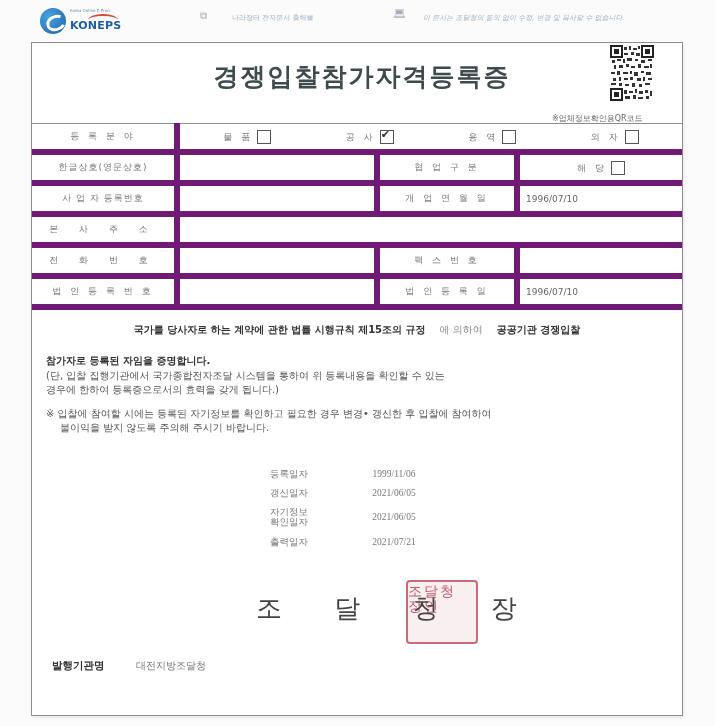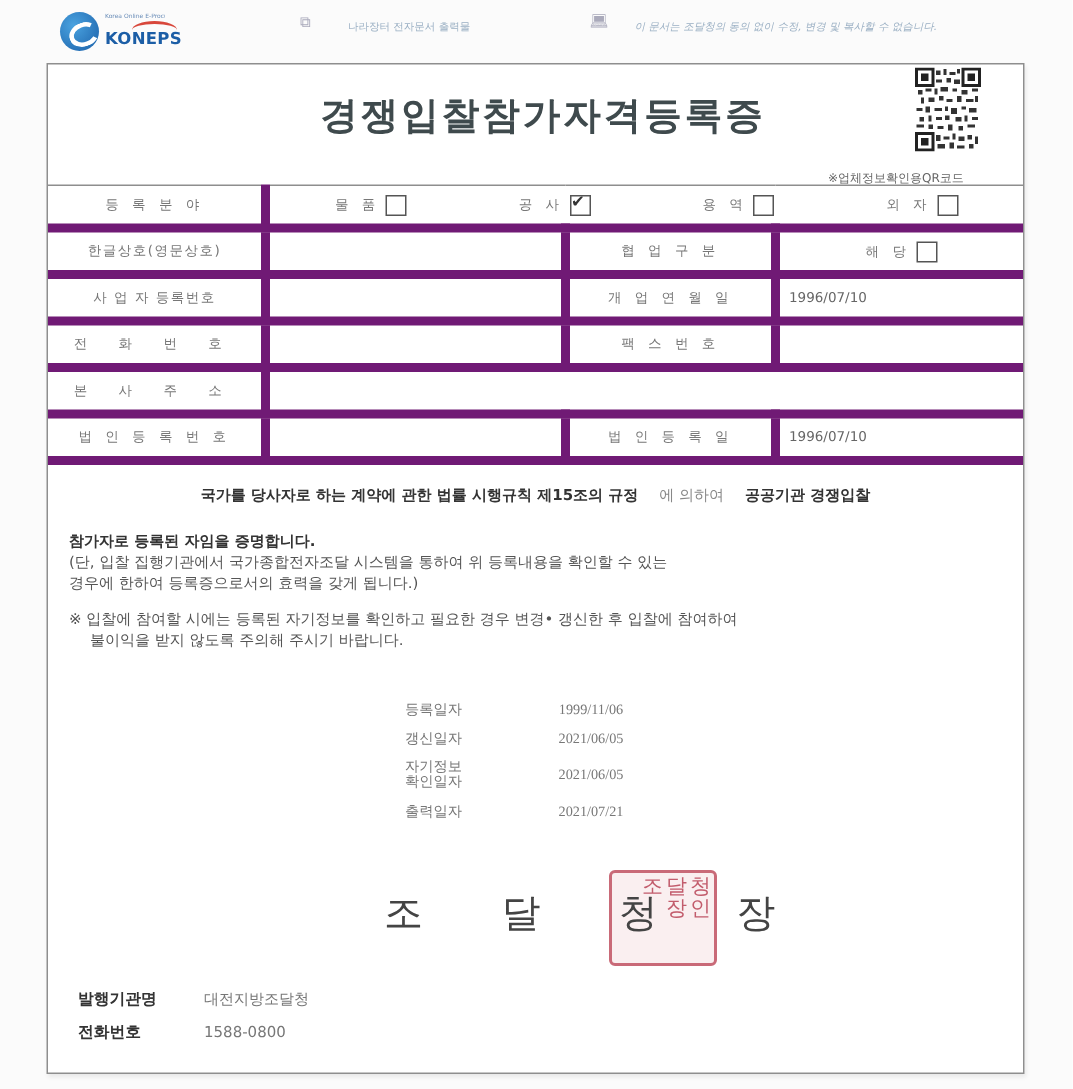--- a/index.html
+++ b/index.html
@@ -47,21 +47,21 @@
   .l4 { top:364px; left:14px; line-height:14px; }
   .l4 .indent { padding-left:14px; }
   .dates { position:absolute; left:220px; top:421px; width:210px; font-size:9.5px; color:#777; }
   .drow { display:flex; align-items:center; height:19px; }
   .drow .k { width:74px; text-align:center; line-height:10px; }
   .drow .v { flex:1; text-align:center;font-family:Liberation Serif, serif; }
   .drow.tall { height:30px; }
   .issuer { position:absolute; left:224px; top:548px; font-size:26px; color:#444; letter-spacing:22px; }
   .seal { position:absolute; left:374px; top:537px; width:72px; height:64px; border:2px solid #c96a78;
     border-radius:4px; background:rgba(214,120,135,0.12); color:#c25c6c; font-size:14px; line-height:15px;
-    text-align:right; padding-top:2px; box-sizing:border-box; }
+    text-align:left; padding-top:2px; box-sizing:border-box; }
   .seal span { display:block; letter-spacing:2px; }
   .footer { position:absolute; left:20px; top:612px; font-size:10.5px; }
   .frow { display:flex; height:22px; align-items:center; }
   .fk { width:84px; font-weight:bold; color:#333; }
   .fv { color:#777; font-size:10px; }
 </style>
 </head>
 <body>
 
 <div class="topbar">
@@ -169,28 +169,28 @@
       <td class="lbl">협 업 구 분</td>
       <td class="lbl"><span>해 당</span><span class="cbx"></span></td>
     </tr>
     <tr>
       <td class="lbl-tight">사 업 자 등록번호</td>
       <td class="val"></td>
       <td class="lbl">개 업 연 월 일</td>
       <td class="val">1996/07/10</td>
     </tr>
     <tr>
-      <td class="lbl" style="letter-spacing:9px;">전 화 번 호</td>
-      <td class="val"></td>
-      <td class="lbl">팩 스 번 호</td>
-      <td class="val"></td>
-    </tr>
-    <tr>
       <td class="lbl" style="letter-spacing:9px;">본 사 주 소</td>
       <td colspan="3" class="val"></td>
+    </tr>
+    <tr>
+      <td class="lbl" style="letter-spacing:9px;">전 화 번 호</td>
+      <td class="val"></td>
+      <td class="lbl">팩 스 번 호</td>
+      <td class="val"></td>
     </tr>
     <tr>
       <td class="lbl">법 인 등 록 번 호</td>
       <td class="val"></td>
       <td class="lbl">법 인 등 록 일</td>
       <td class="val">1996/07/10</td>
     </tr>
   </tbody>
     </table>
 
@@ -230,18 +230,14 @@
     <span>조달청</span>
     <span>장인</span>
   </div>
   <div class="issuer">조 달 청 장</div>
 
   <div class="footer">
     <div class="frow">
       <span class="fk">발행기관명</span>
       <span class="fv">대전지방조달청</span>
     </div>
-    <div class="frow">
-      <span class="fk">전화번호</span>
-      <span class="fv">1588-0800</span>
-    </div>
   </div>
 </div>
 
 </body></html>

